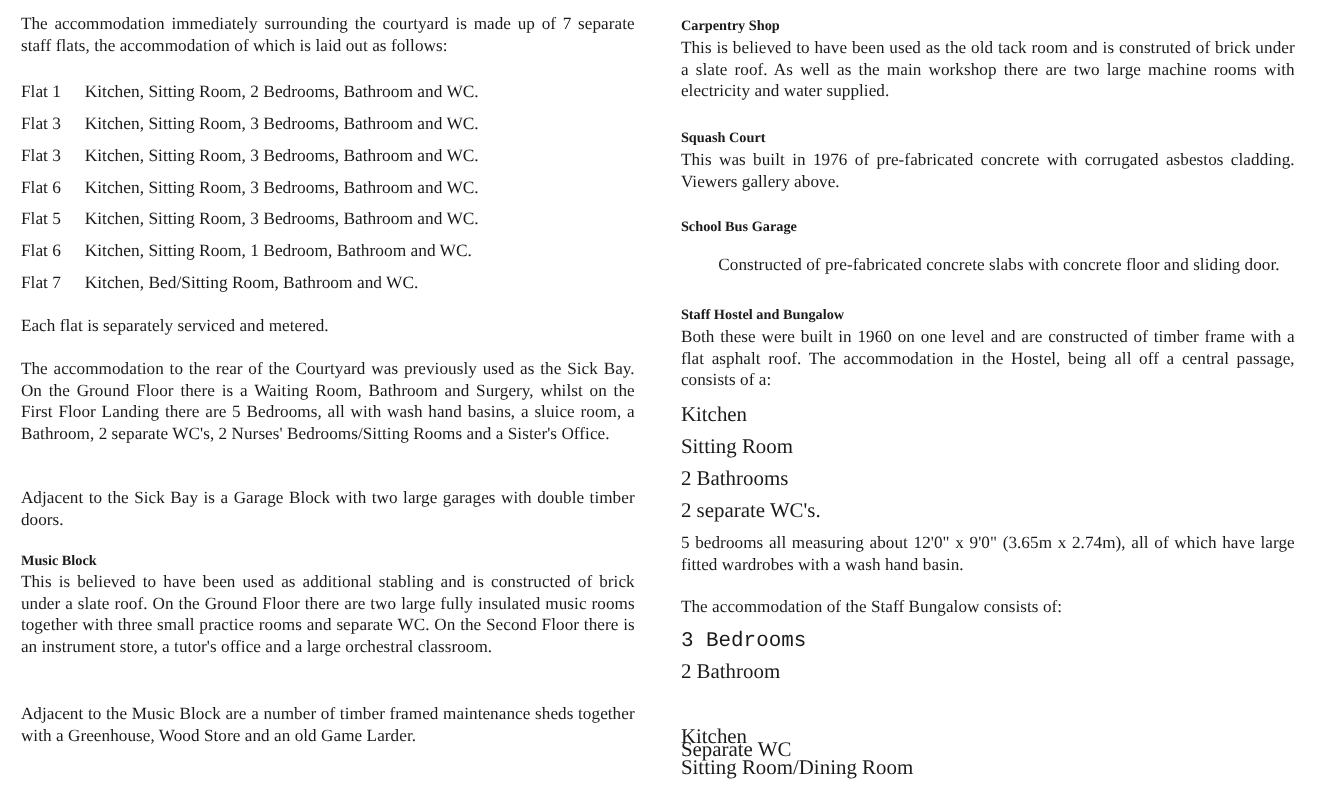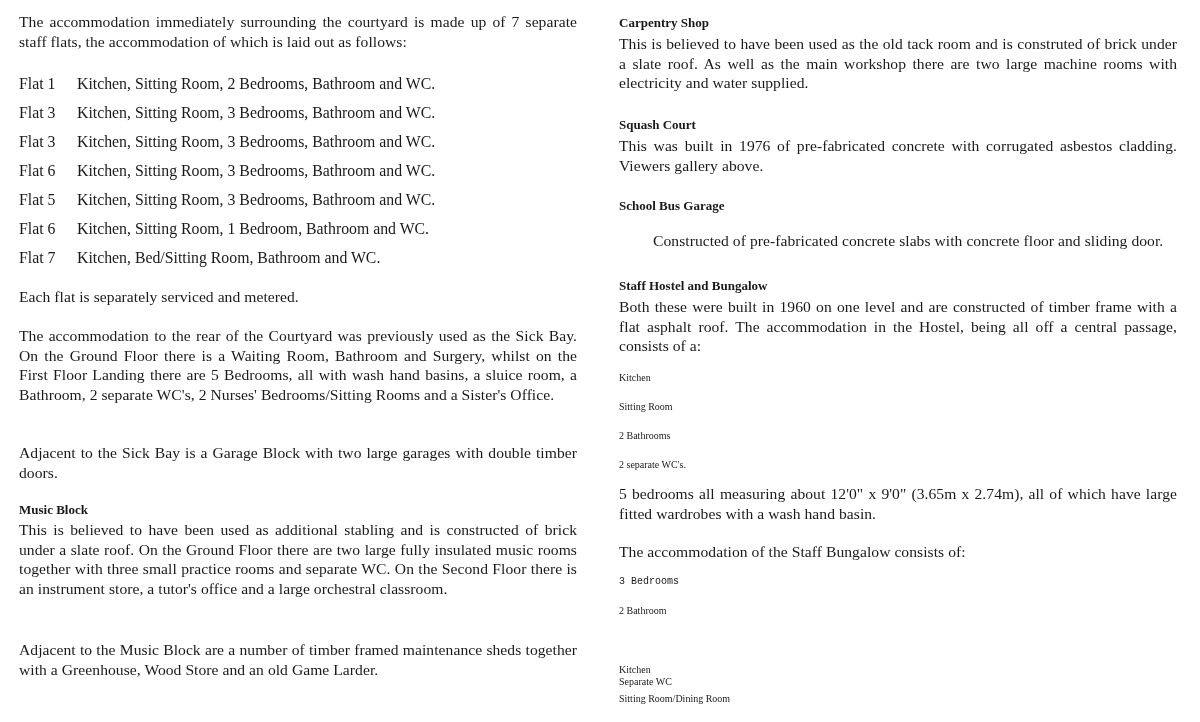--- a/index.html
+++ b/index.html
@@ -48,21 +48,21 @@
       line-height: 20px;
       white-space: nowrap;
     }
     .flat-label {
       display: inline-block;
       width: 58px;
     }
     .item {
       position: absolute;
       left: 0;
-      font-size: 10px;
+      font-size: 19px;
       line-height: 20px;
       white-space: nowrap;
     }
   </style>
 </head>
 <body>
 
 <div class="col col-left">
   <p class="p" style="top:12px;">The accommodation immediately surrounding the courtyard is made up of 7 separate staff flats, the accommodation of which is laid out as follows:</p>
 

